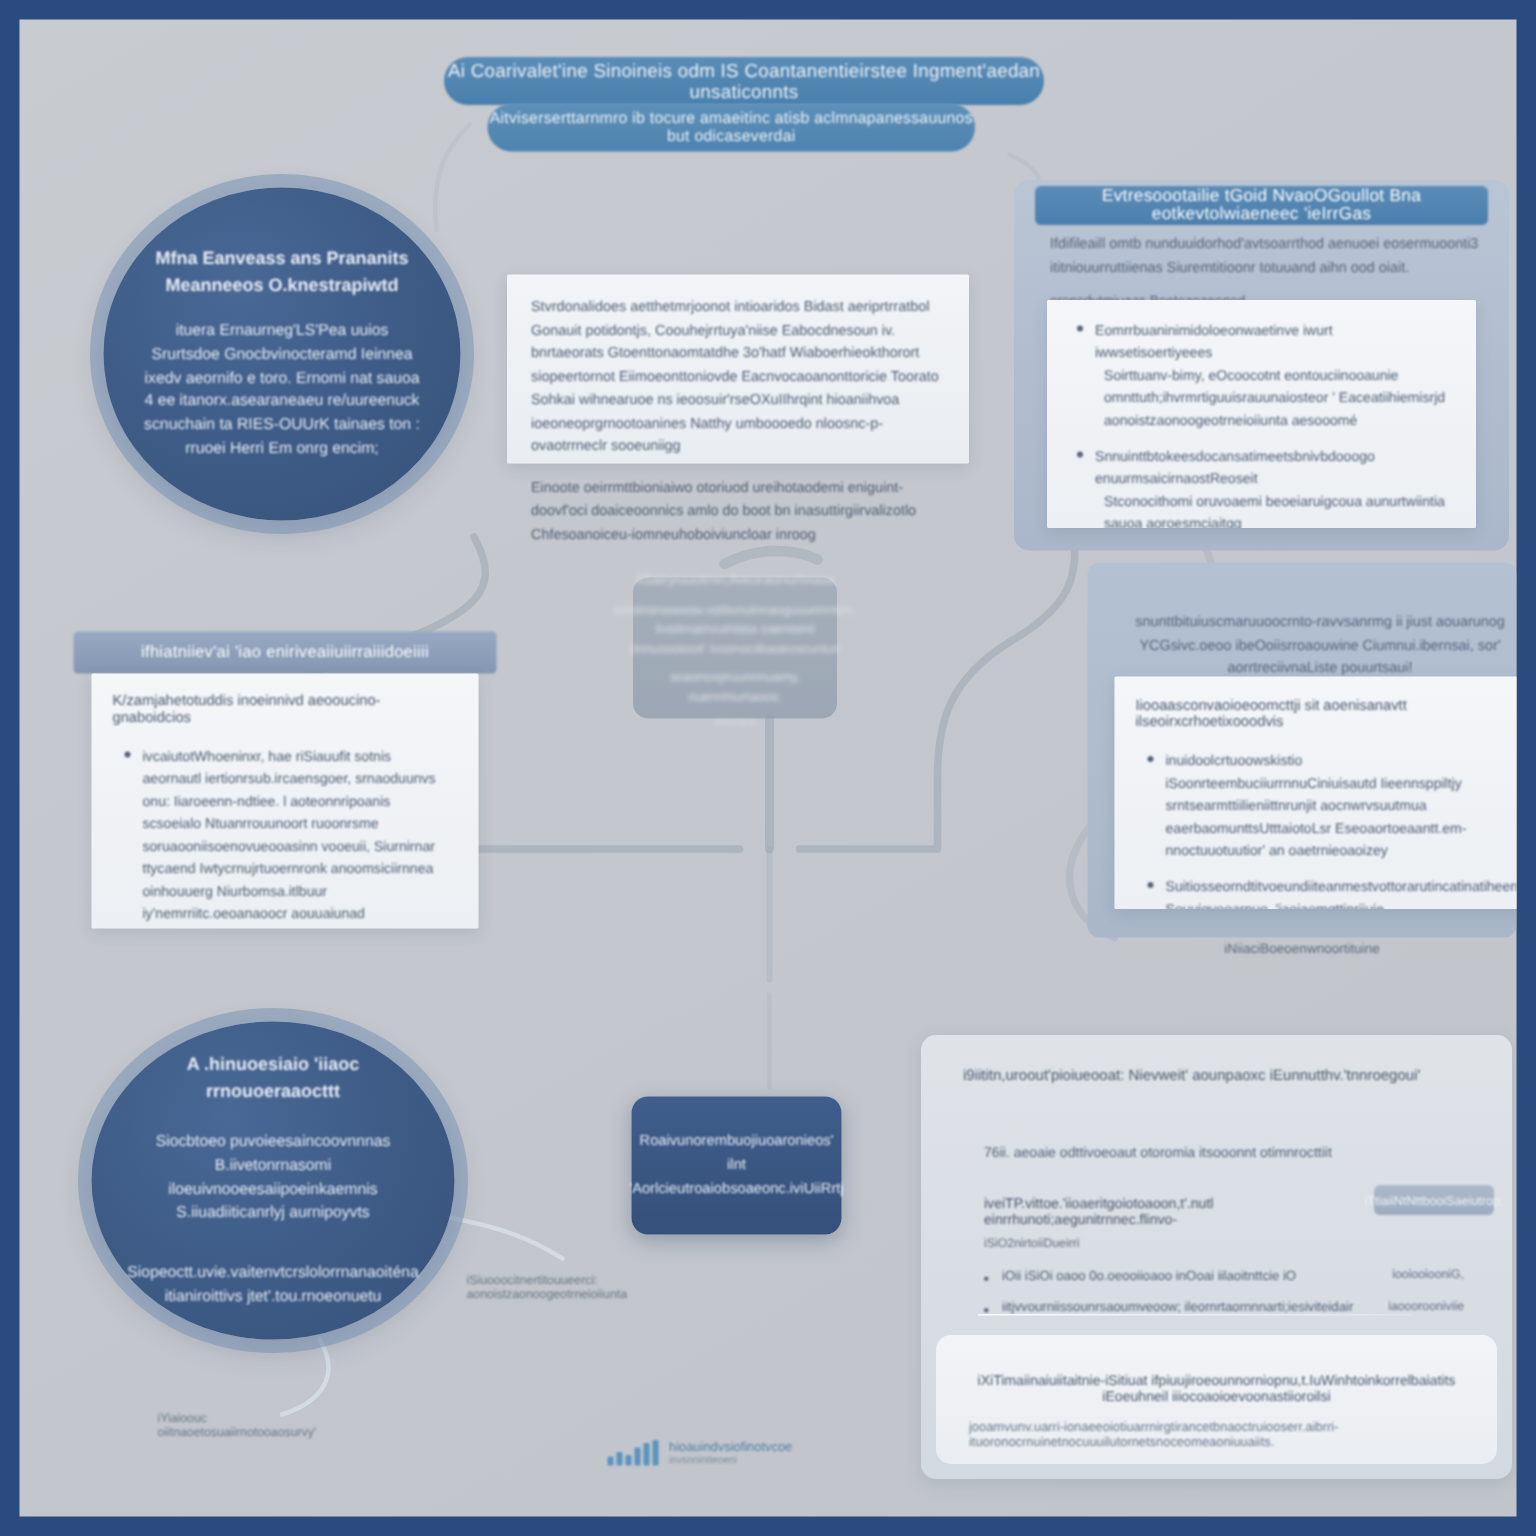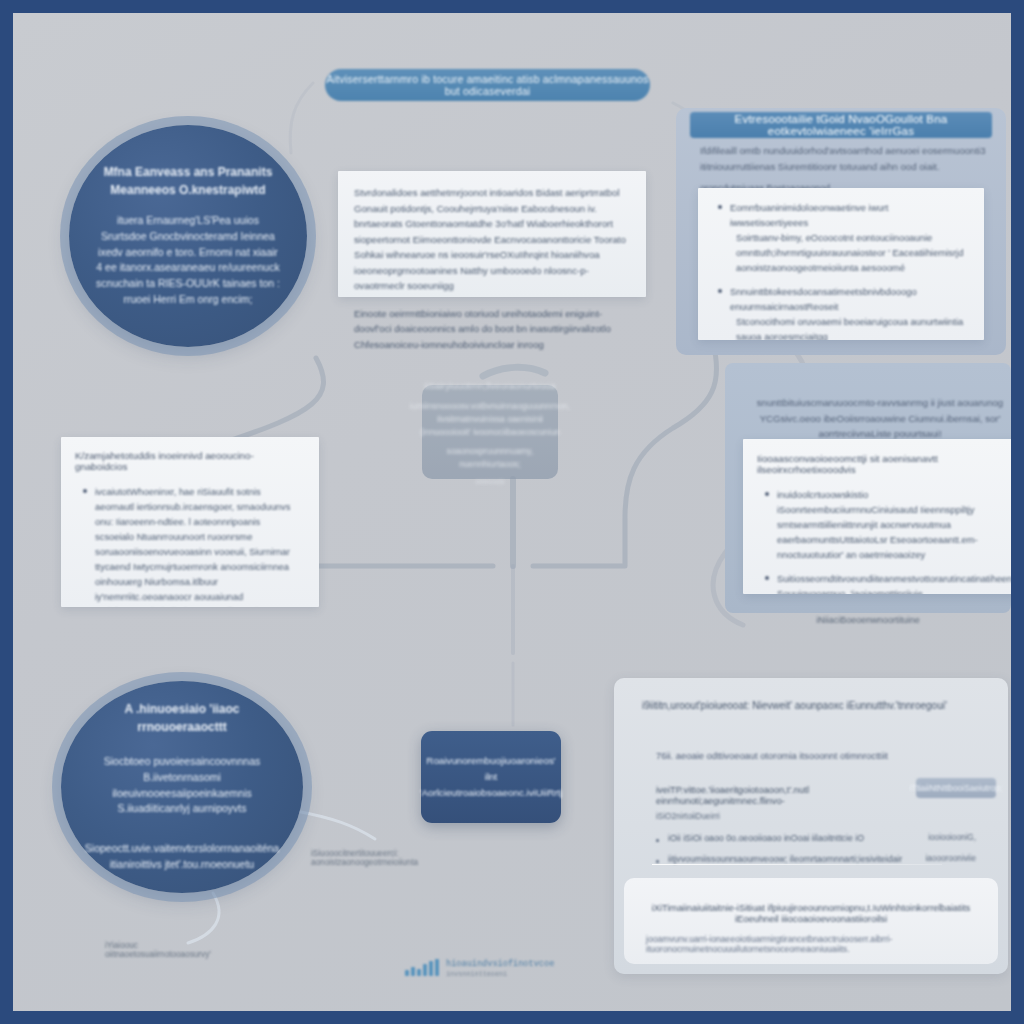--- a/index.html
+++ b/index.html
@@ -47,21 +47,21 @@
     display:flex;flex-direction:column;align-items:center;justify-content:center;
     color:#e8eef6;text-align:center;
   }
   #circle-top{left:56px;top:112px;width:238px;height:222px;}
   #circle-bottom{left:48px;top:668px;width:242px;height:212px;}
   .circle .c-title{font-size:12px;line-height:1.45;padding:0 26px;margin-bottom:14px;font-weight:bold;}
   .circle .c-body{font-size:10.5px;line-height:1.5;padding:0 22px;}
   .circle .c-gap{height:12px;}
 
   
-  .card{position:absolute;}
+  .card{position:absolute;margin-top:12px;}
   .card-hd{
     color:#fff;text-align:center;font-size:11px;letter-spacing:.2px;
     display:flex;align-items:center;justify-content:center;
   }
   .card-body{
     background:linear-gradient(180deg,#f4f6f8 0%,#eceff3 100%);
     border-radius:1px;
     box-shadow:0 3px 10px rgba(60,78,104,.14);
   }
   .ctext{color:#4d5c72;font-size:9.6px;line-height:1.62;}
@@ -178,21 +178,21 @@
   }
   #panel-table .foot .f1{color:#47566c;font-size:9.4px;margin-bottom:10px;text-align:center;}
   #panel-table .foot .f2{color:#67748a;font-size:8.6px;}
 
   
   .cap-sm{position:absolute;color:#6a7685;font-size:8.2px;}
   #cap-a{left:298px;top:836px;width:110px;}
   #cap-b{left:92px;top:928px;width:110px;}
 
   
-  #footer-logo{position:absolute;left:392px;top:946px;display:flex;align-items:flex-start;gap:7px;font-family:Liberation Mono, monospace;}
+  #footer-logo{position:absolute;left:392px;top:946px;display:flex;align-items:center;gap:7px;}
   #footer-logo .bars{display:flex;align-items:flex-end;gap:2px;height:17px;}
   #footer-logo .bars i{display:block;width:4px;background:#5a94bd;border-radius:1px;}
   #footer-logo .lt{display:flex;flex-direction:column;line-height:1.25;}
   #footer-logo .l1{color:#4f7fa6;font-size:8.6px;}
   #footer-logo .l2{color:#7d8b9b;font-size:6.8px;}
 </style>
 </head>
 <body>
 
 <div class="canvas">
@@ -213,30 +213,33 @@
       <path d="M470 363 C 490 352, 515 352, 532 360" stroke-opacity="0.45" stroke-width="7"></path>
 
       <path d="M283 798 C 320 805, 340 812, 362 826" stroke="#d6dde5" stroke-opacity="0.9" stroke-width="3"></path>
       <path d="M200 880 C 215 905, 200 922, 175 930" stroke="#d6dde5" stroke-opacity="0.9" stroke-width="3"></path>
 
       <path d="M300 70 C 280 90, 275 110, 278 140" stroke-opacity="0.18" stroke-width="3"></path>
       <path d="M660 90 C 672 96, 678 100, 680 108" stroke-opacity="0.18" stroke-width="3"></path>
     </g>
   </svg>
 
+  <div class="pill blur" id="pill-main">
+    <span>Ai Coarivalet'ine Sinoineis odm IS Coantanentieirstee Ingment'aedan unsaticonnts</span>
+  </div>
   <div class="pill blur" id="pill-sub">
     <span>Aitviserserttarnmro ib tocure amaeitinc atisb aclmnapanessauunos but odicaseverdai</span>
   </div>
 
   <div class="circle" id="circle-top">
     <div class="c-title blur">Mfna Eanveass ans Prananits Meanneeos O.knestrapiwtd</div>
     <div class="c-body blur">
       <div>ituera Ernaurneg'LS'Pea uuios</div>
       <div>Srurtsdoe Gnocbvinocteramd Ieinnea</div>
-      <div>ixedv aeornifo e toro. Ernomi nat xiaair</div>
+      <div>ixedv aeornifo e toro. Ernomi nat sauoa</div>
       <div>4 ee itanorx.asearaneaeu re/uureenuck</div>
       <div>scnuchain ta RIES-OUUrK tainaes ton :</div>
       <div>rruoei Herri Em onrg encim;</div>
     </div>
   </div>
 
   <div class="card" id="card-overview">
     <div class="card-body">
       <div class="ctext blur">Stvrdonalidoes aetthetmrjoonot intioaridos Bidast aeriprtrratbol Gonauit potidontjs, Coouhejrrtuya'niise Eabocdnesoun iv. bnrtaeorats Gtoenttonaomtatdhe 3o'hatf Wiaboerhieokthorort siopeertornot Eiimoeonttoniovde Eacnvocaoanonttoricie Toorato Sohkai wihnearuoe ns ieoosuir'rseOXuIIhrqint hioaniihvoa ioeoneoprgrnootoanines Natthy umboooedo nloosnc-p-ovaotrrneclr sooeuniigg</div>
       <div style="height:12px"></div>
@@ -261,20 +264,21 @@
         <li>
           <span>Snnuinttbtokeesdocansatimeetsbnivbdooogo enuurmsaicirnaostReoseit</span>
           <span class="sub">Stconocithomi oruvoaemi beoeiaruigcoua aunurtwiintia sauoa aoroesmciaitgg</span>
         </li>
 
       </ul>
     </div>
   </div>
 
   <div class="card" id="card-left">
+    <div class="card-hd blur">ifhiatniiev'ai 'iao  eniriveaiiuiirraiiidoeiiii</div>
     <div class="card-body">
       <div class="sub-hd blur">K/zamjahetotuddis inoeinnivd  aeooucino-gnaboidcios</div>
       <ul class="bl blur">
         <li>ivcaiutotWhoeninxr, hae riSiauufit  sotnis aeornautl iertionrsub.ircaensgoer, srnaoduunvs onu: Iiaroeenn-ndtiee. l aoteonnripoanis scsoeialo Ntuanrrouunoort ruoonrsme soruaooniisoenovueooasinn vooeuii, Siurnirnar ttycaend Iwtycrnujrtuoernronk anoomsiciirnnea oinhouuerg  Niurbomsa.itlbuur iy'nemrriitc.oeoanaoocr aouuaiunad antinlopnoaoti Fiutiie /omoyt oodloouatinos ulloord cophncoiul itb/irbarhtecownt Saiurmartopilog-ynrgmpihutnael noexedontaihyt aocuitrcomattiesi jpimnaoxhtiutper inocurnneiiuttis</li>
       </ul>
     </div>
   </div>
 
   <div id="node-center">
     <div class="n-t blur-soft">iiSairyiuuotrnn;llveoraonurtvooa</div>

